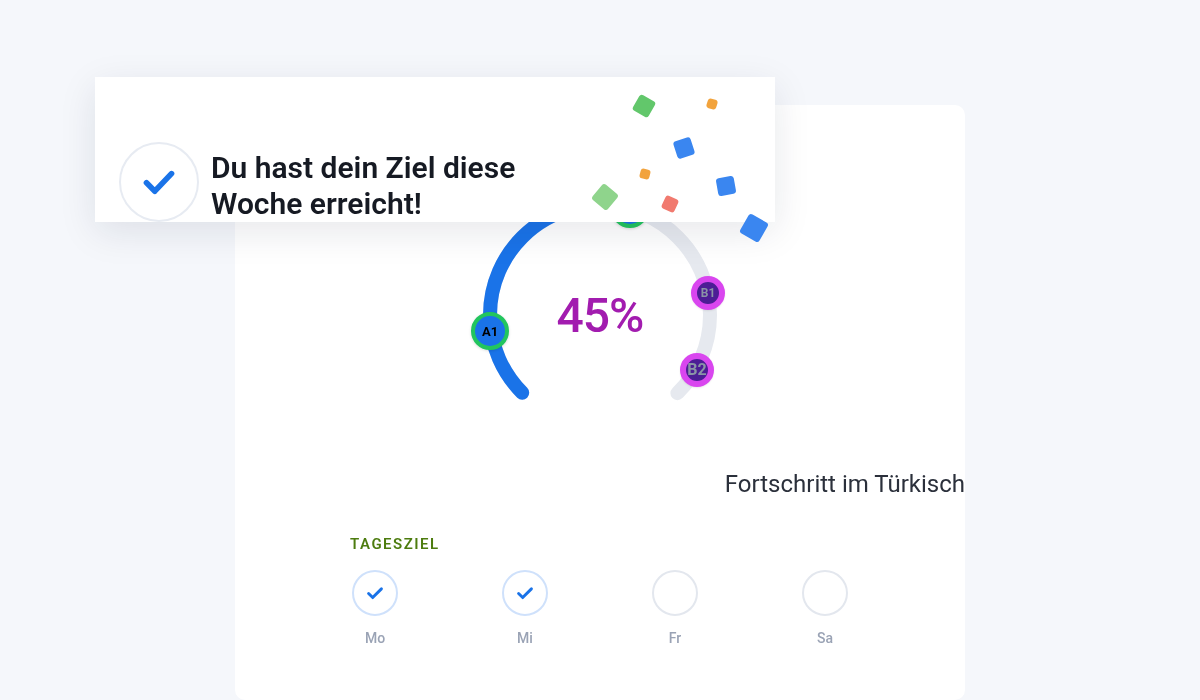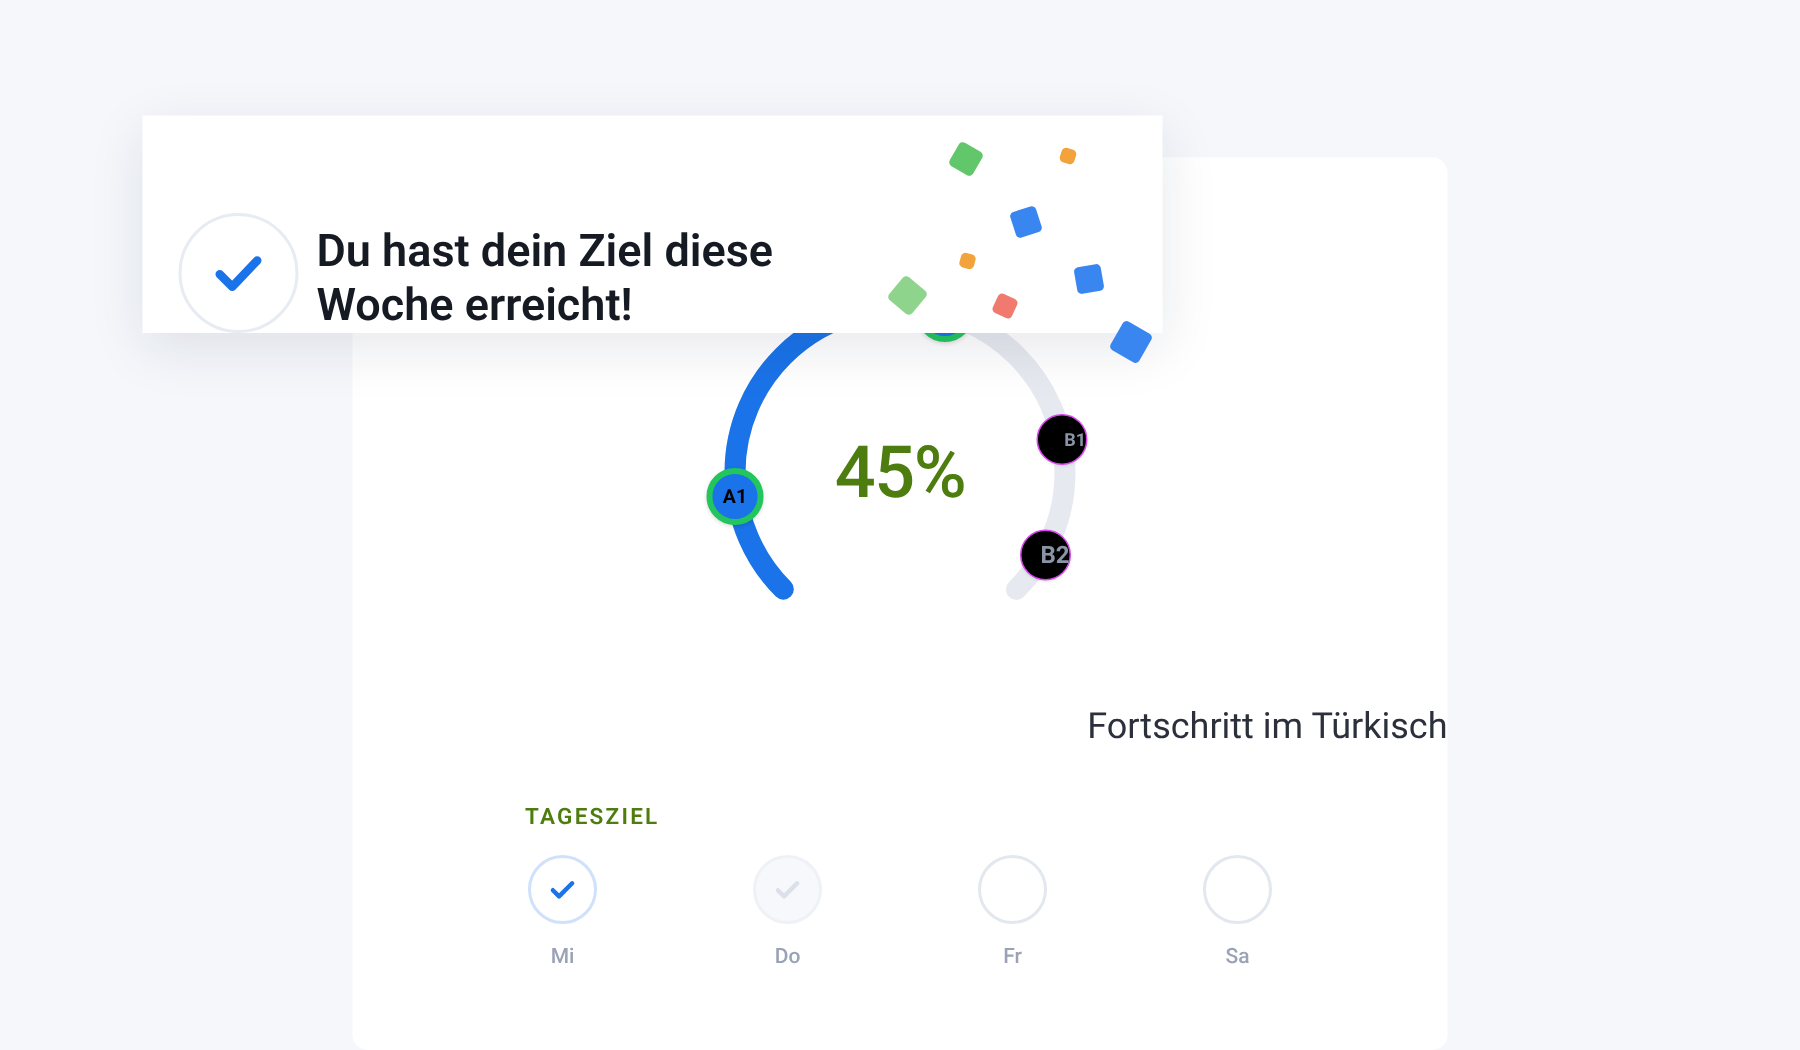--- a/index.html
+++ b/index.html
@@ -43,35 +43,34 @@
       font-weight: 700;
       line-height: 1;
     }
     .lvl-done {
       background: #1a73e8;
       color: #000000;
       border: 4px solid #22c55e;
       box-shadow: 0 1px 3px rgba(0,0,0,0.15);
     }
     .lvl-todo {
-      background: #000000;
+      background: #4c1d95;
       color: #8a94a6;
-      border: 1px solid #d946ef;
+      border: 6px solid #d946ef;
       box-shadow: 0 1px 2px rgba(0,0,0,0.08);
-      justify-content: flex-end;
     }
 
     .gauge-pct {
       position: absolute;
       left: 50%;
       top: 50%;
       transform: translate(-50%, -50%);
       font-size: 48px;
       font-weight: 500;
-      color: #4d7c0f;
+      color: #a21caf;
       letter-spacing: -1px;
     }
 
     .progress-label {
       position: absolute;
       top: 365px;
       left: 0;
       right: 0;
       text-align: right;
       font-size: 24px;
@@ -201,39 +200,39 @@
     </div>
 
     <div class="gauge-pct">45%</div>
   </div>
 
   <div class="progress-label">Fortschritt im Türkisch</div>
 
   <div class="daily-title">TAGESZIEL</div>
   <div class="daily-row">
 
+    <div class="day">
+      <div class="day-circ day-done">
+        <svg width="22" height="22" viewBox="0 0 24 24">
+            <path d="M5 12.5l4.5 4.5L19 7.5" fill="none" class="day-check" stroke-width="3.2" stroke-linecap="round" stroke-linejoin="round"></path>
+          </svg>
+      </div>
+      <div class="day-label">Mo</div>
+    </div>
 
 
     <div class="day">
       <div class="day-circ day-done">
         <svg width="22" height="22" viewBox="0 0 24 24">
             <path d="M5 12.5l4.5 4.5L19 7.5" fill="none" class="day-check" stroke-width="3.2" stroke-linecap="round" stroke-linejoin="round"></path>
           </svg>
       </div>
       <div class="day-label">Mi</div>
     </div>
 
-    <div class="day">
-      <div class="day-circ day-ghost">
-        <svg width="22" height="22" viewBox="0 0 24 24">
-            <path d="M5 12.5l4.5 4.5L19 7.5" fill="none" class="day-check-ghost" stroke-width="3.2" stroke-linecap="round" stroke-linejoin="round"></path>
-          </svg>
-      </div>
-      <div class="day-label">Do</div>
-    </div>
 
     <div class="day">
       <div class="day-circ day-empty"></div>
       <div class="day-label">Fr</div>
     </div>
 
     <div class="day">
       <div class="day-circ day-empty"></div>
       <div class="day-label">Sa</div>
     </div>

